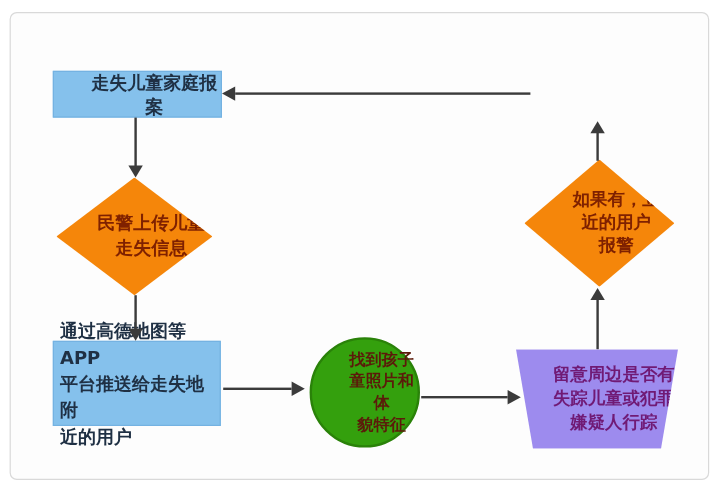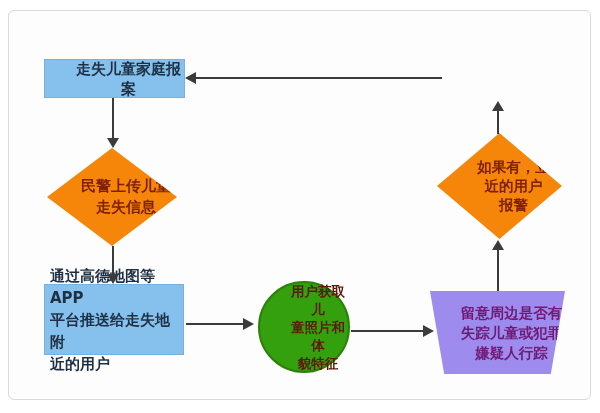--- a/index.html
+++ b/index.html
@@ -78,21 +78,21 @@
 
   <div class="node rect rect-report">走失儿童家庭报案</div>
 
   <div class="node diamond diamond-upload">民警上传儿童
 走失信息</div>
 
   <div class="node rect rect-push">通过高德地图等APP
 平台推送给走失地附
 近的用户</div>
 
-  <div class="node circle">用户获取儿
+  <div class="node circle">找到孩子
 童照片和体
 貌特征</div>
 
   <div class="node trapezoid">留意周边是否有
 失踪儿童或犯罪
 嫌疑人行踪</div>
 
   <div class="node diamond diamond-photo">如果有，立
 近的用户
 报警</div>

